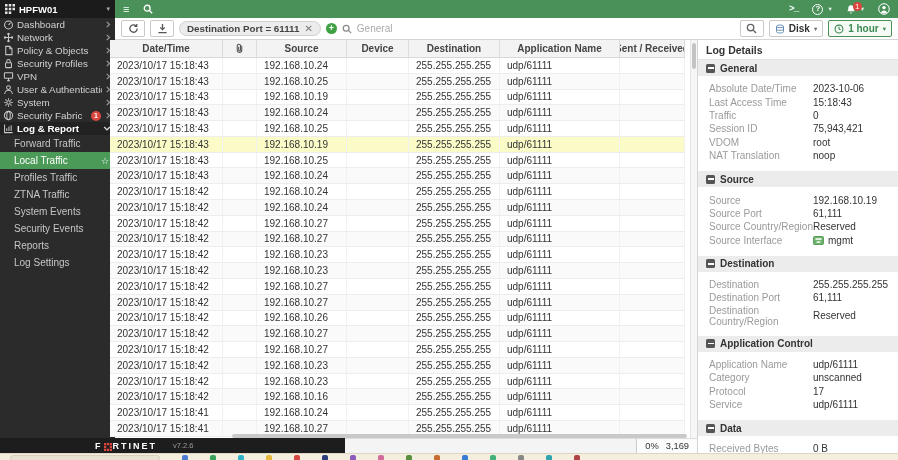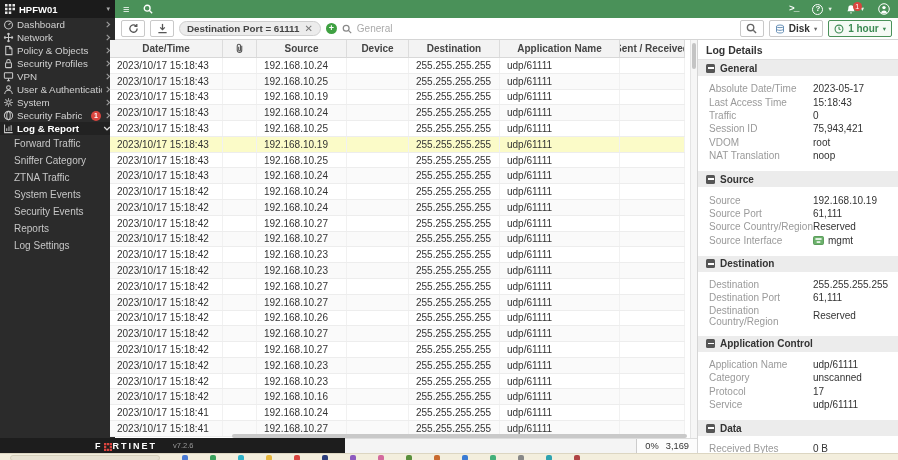--- a/index.html
+++ b/index.html
@@ -245,22 +245,26 @@
         <span class="side-caret">
           <svg width="8" height="7" viewBox="0 0 10 8" fill="none" stroke="#dcdcdc" stroke-width="1.6">
             <path d="M1.5 2.2L5 5.8 8.5 2.2"></path>
           </svg>
         </span>
       </div>
       <div class="submenu">
         <div class="sub-item">
           <span>Forward Traffic</span>
         </div>
+        <div class="sub-item active">
+          <span>Local Traffic</span>
+          <span class="sub-star">☆</span>
+        </div>
         <div class="sub-item">
-          <span>Sniffer Category</span>
+          <span>Profiles Traffic</span>
         </div>
         <div class="sub-item">
           <span>ZTNA Traffic</span>
         </div>
         <div class="sub-item">
           <span>System Events</span>
         </div>
         <div class="sub-item">
           <span>Security Events</span>
         </div>
@@ -567,21 +571,21 @@
     <div class="details-title">Log Details</div>
     <div id="detail-sections">
         <div class="sec-head">
           <span class="minus-ic"></span>
           <span>General</span>
         </div>
         <div class="sec-rows">
           <div class="d-row">
             <span class="d-lbl">Absolute Date/Time</span>
             <span class="d-val">
-              <span>2023-05-17</span>
+              <span>2023-10-06</span>
             </span>
           </div>
           <div class="d-row">
             <span class="d-lbl">Last Access Time</span>
             <span class="d-val">
               <span>15:18:43</span>
             </span>
           </div>
           <div class="d-row">
             <span class="d-lbl">Traffic</span>

